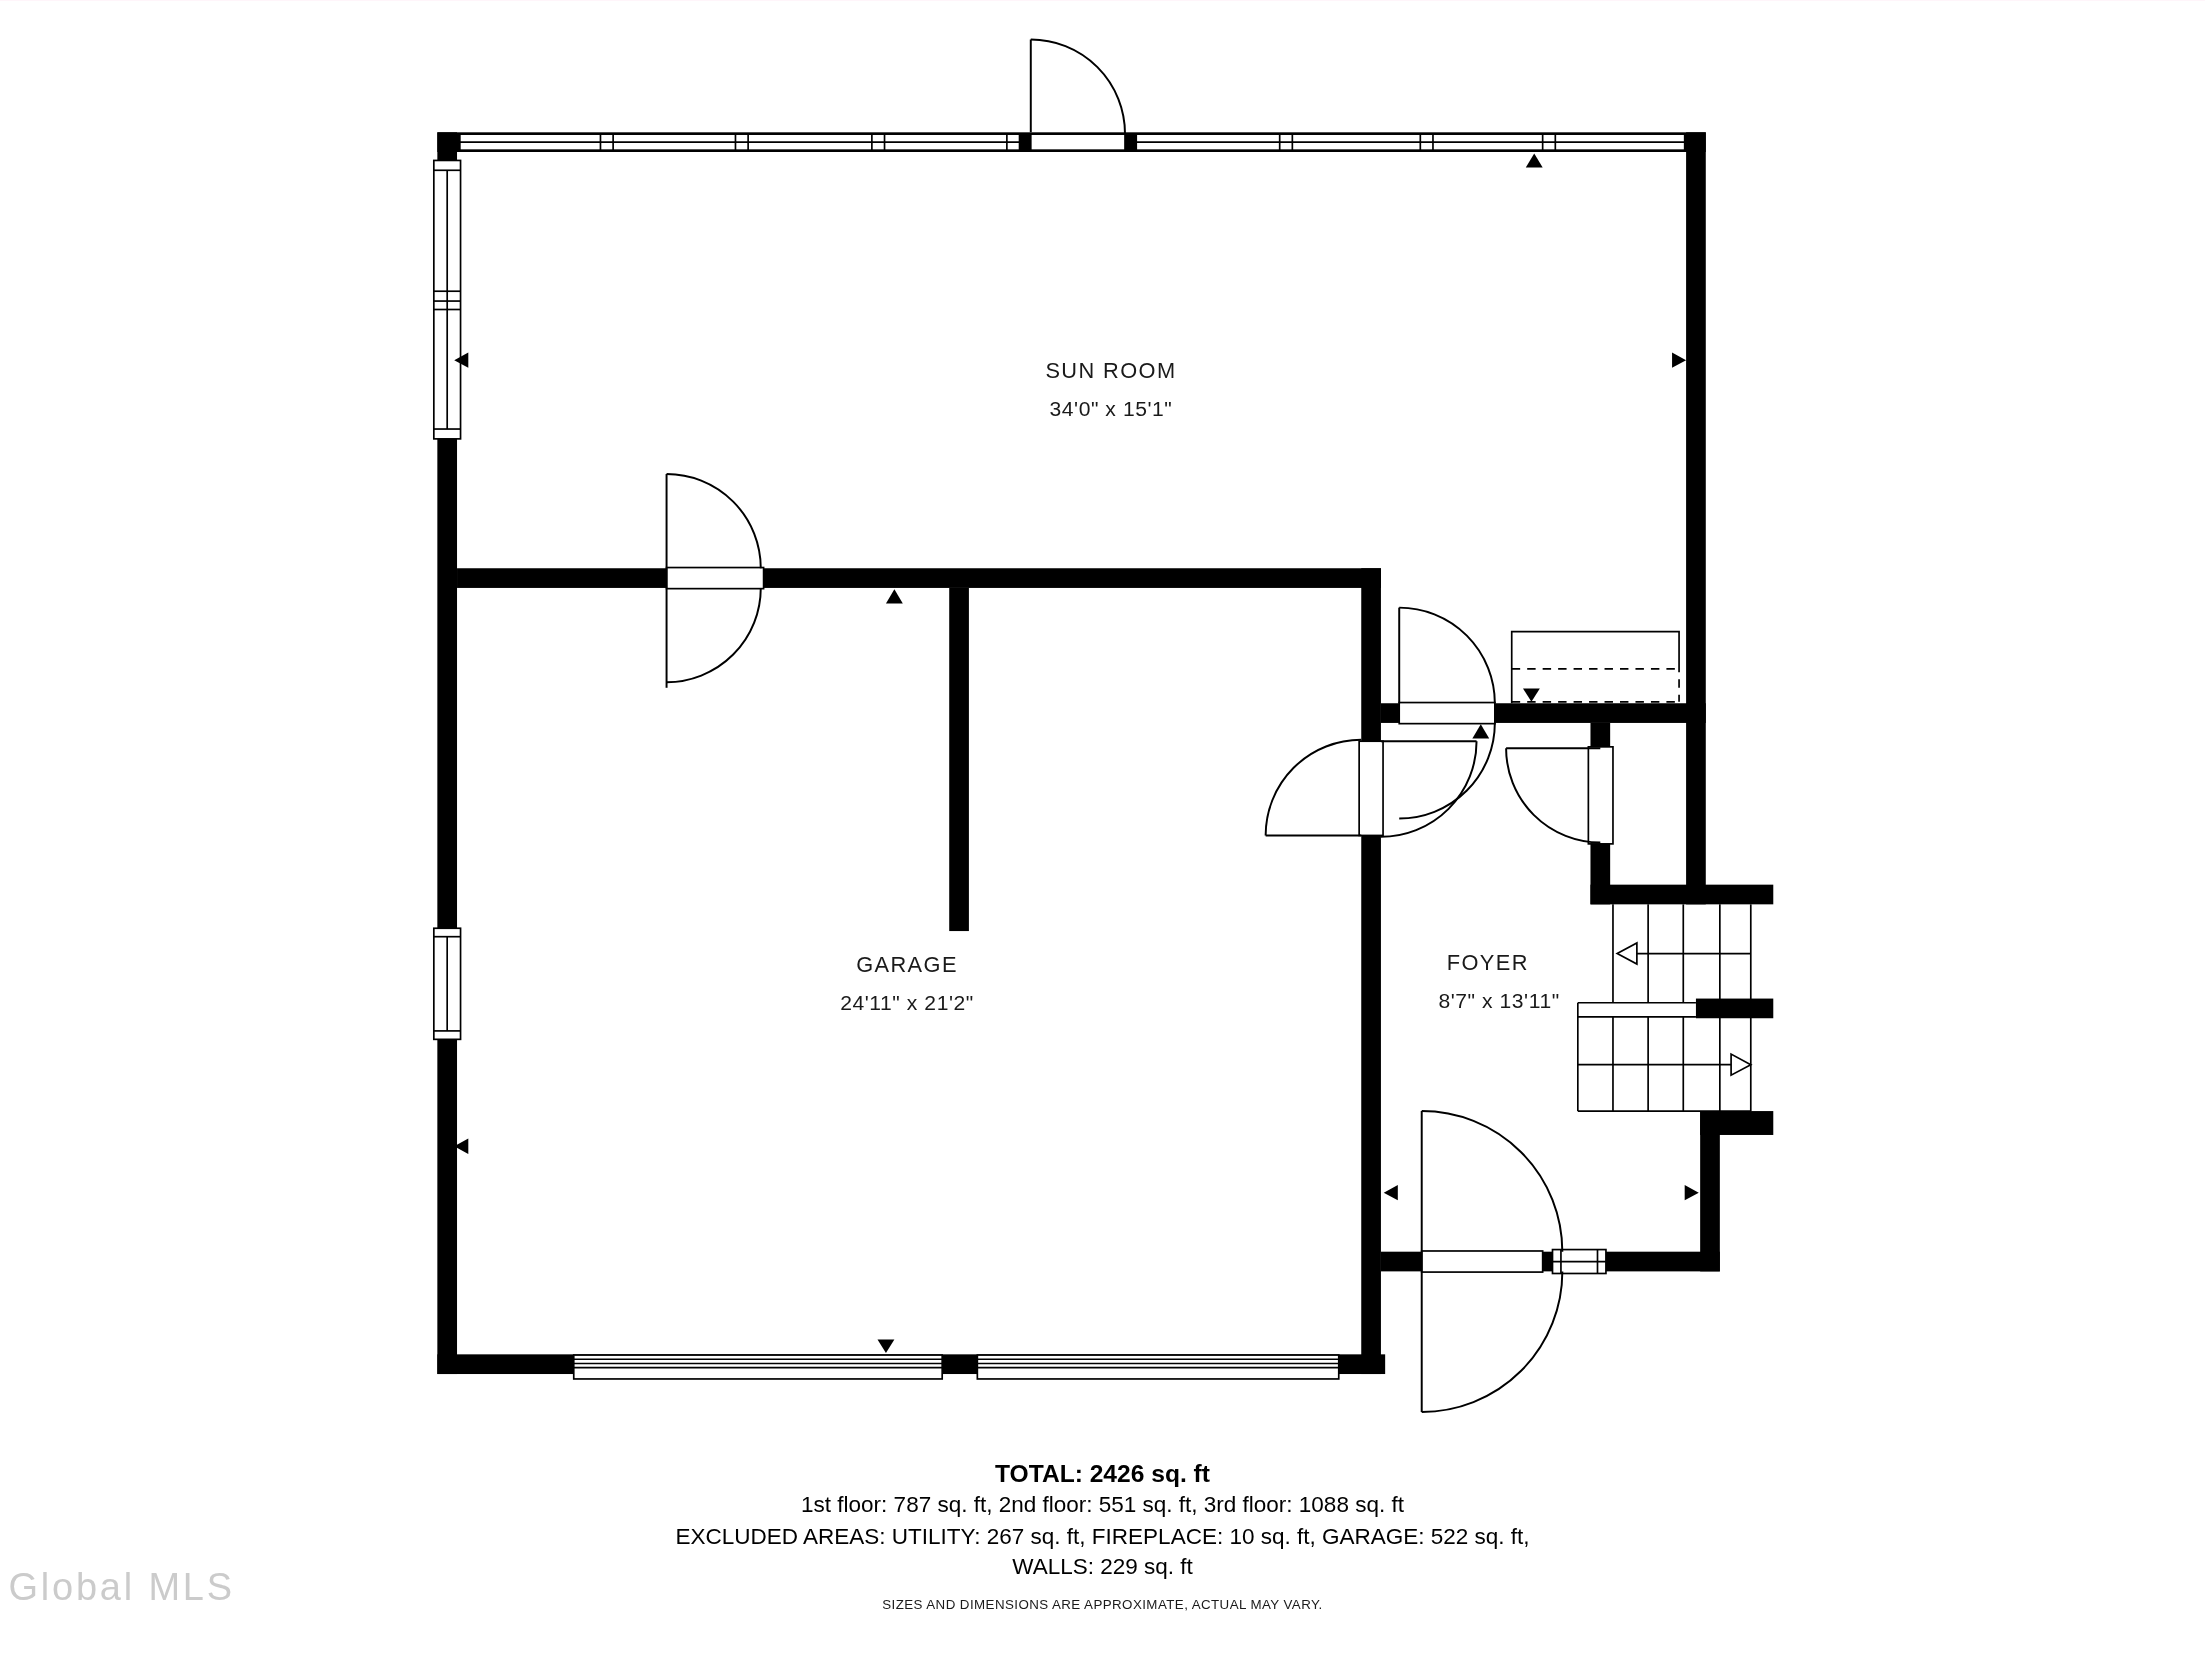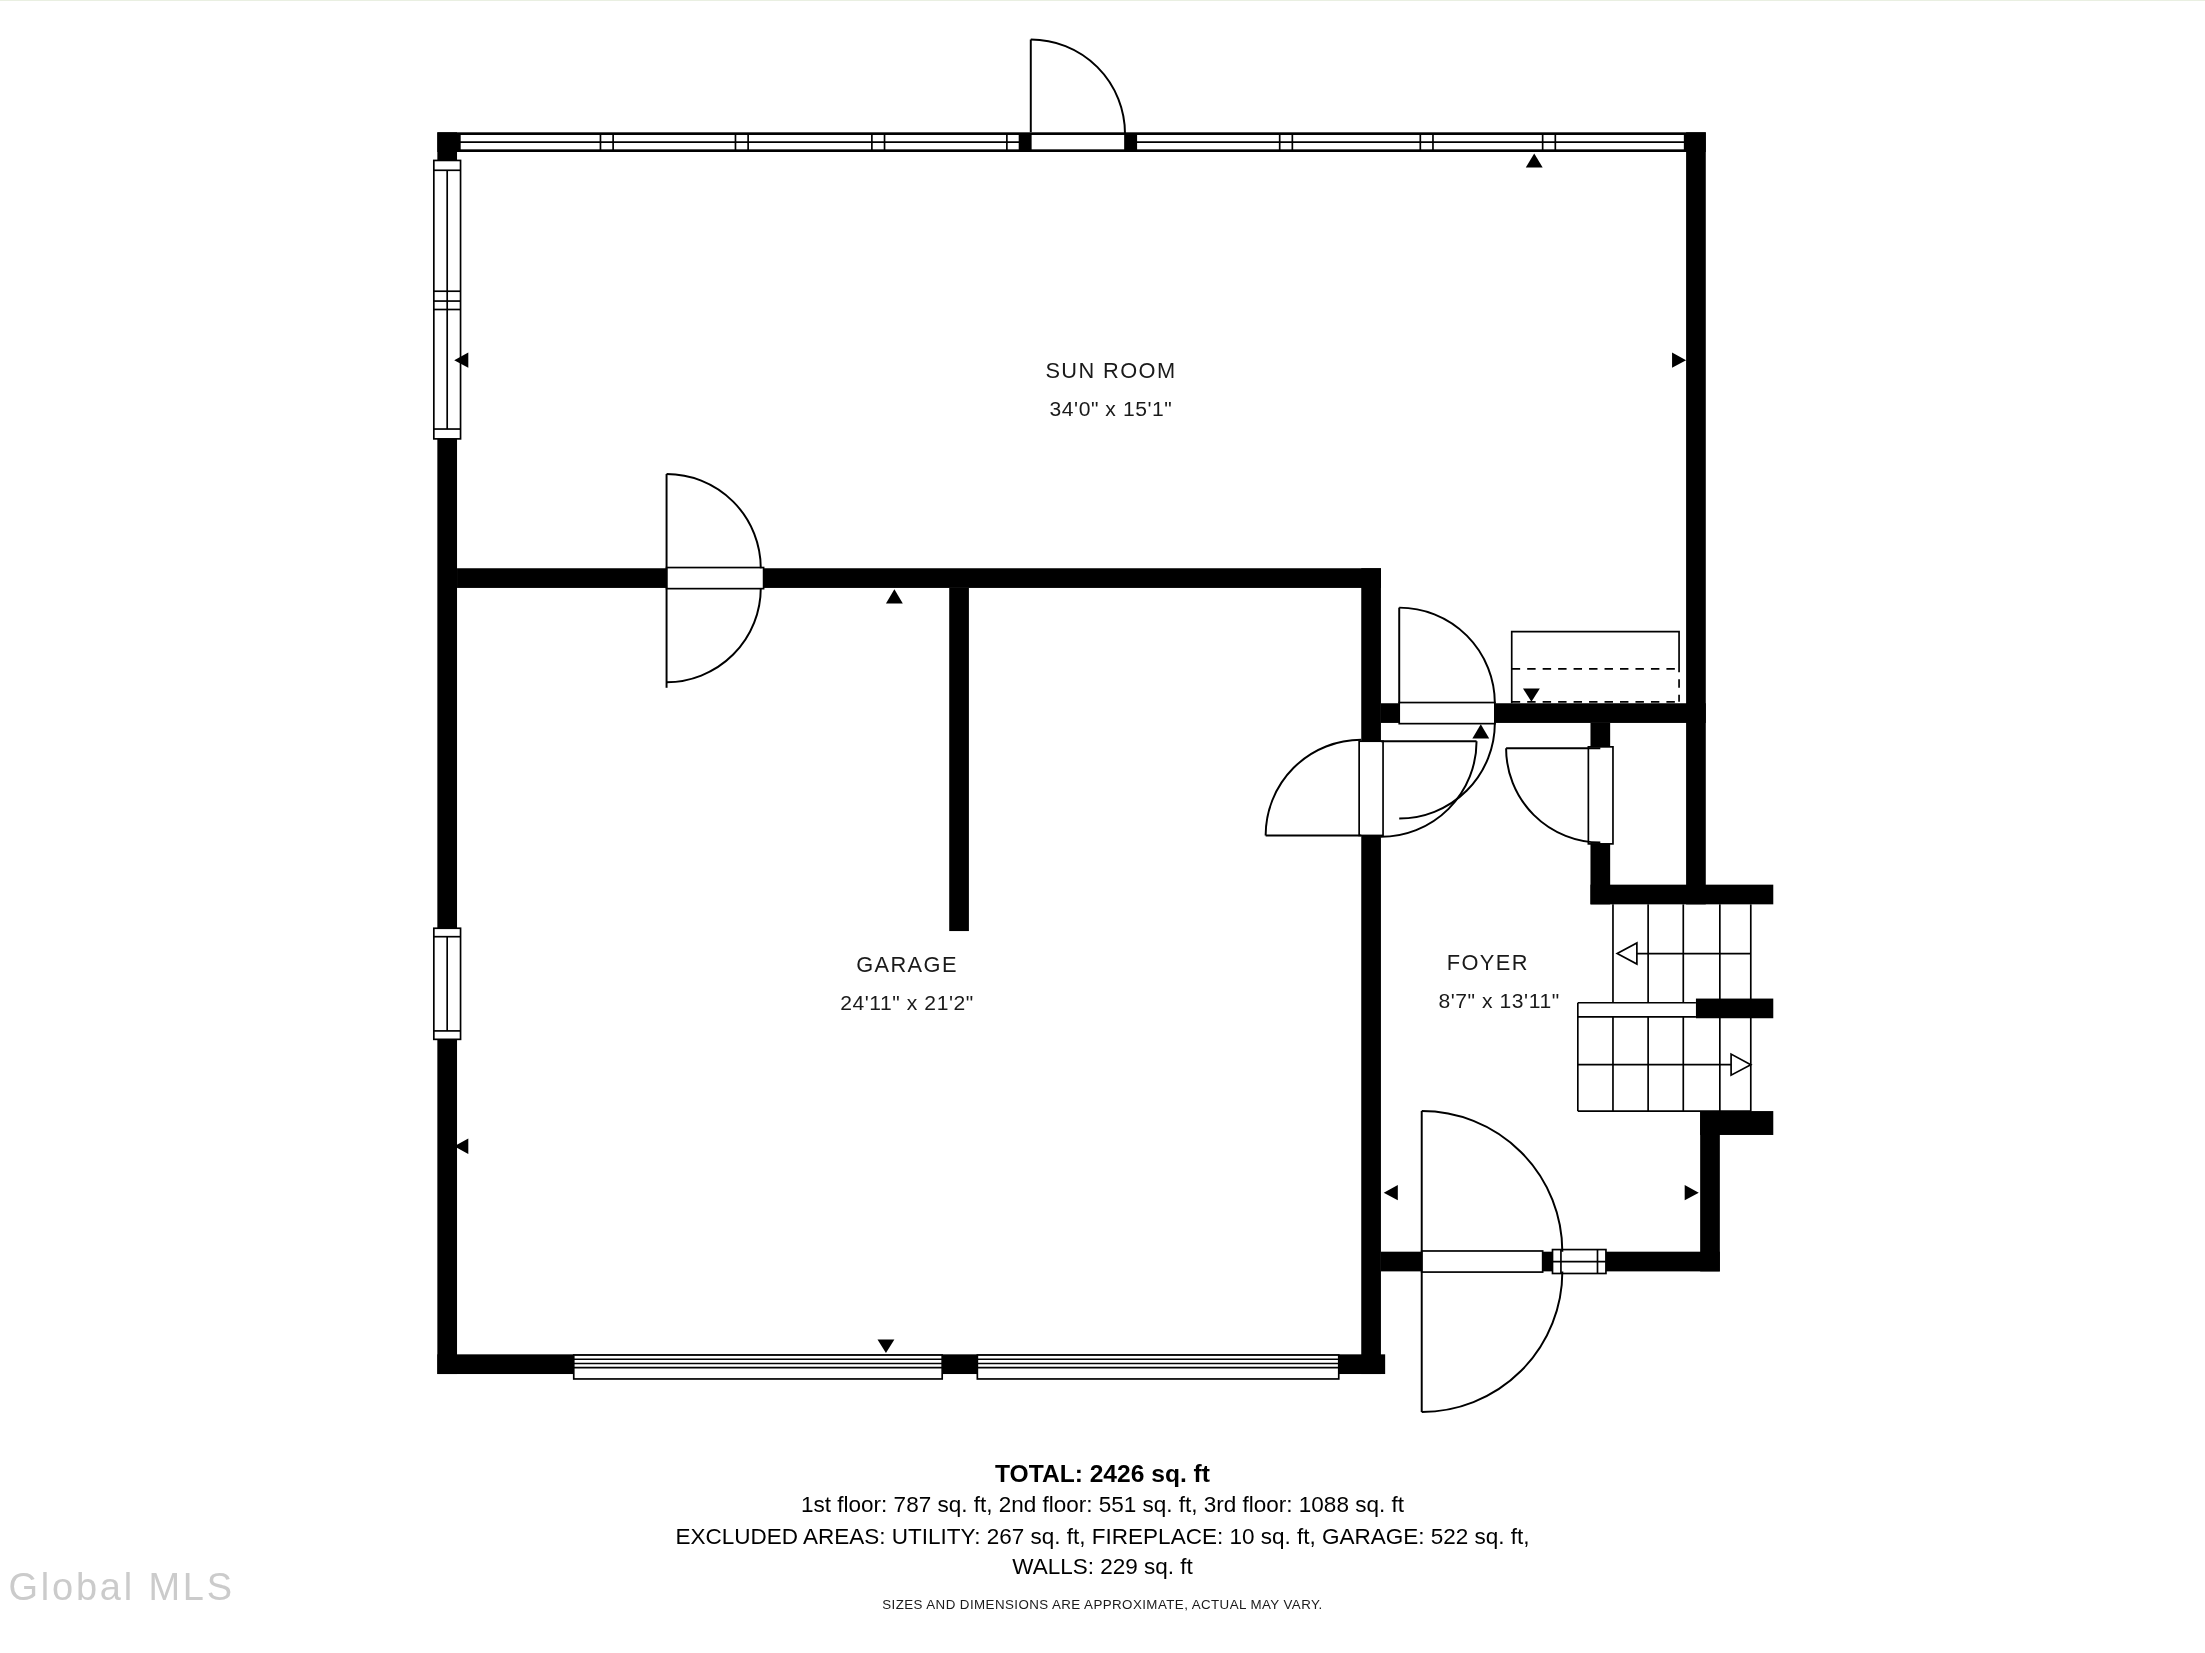--- a/index.html
+++ b/index.html
@@ -5,21 +5,21 @@
   html, body {
     margin: 0;
     padding: 0;
     background: #ffffff;
     font-family: "Liberation Sans", sans-serif;
   }
   .page {
     position: relative;
     width: 2205px;
     height: 1654px;
-    background: #4d7c0f;
+    background: #f9a8d4;
     overflow: hidden;
   }
   svg { display: block; }
 
   .wall      { fill: #000000; }
   .thin      { stroke: #000000; stroke-width: 1.2; fill: none; }
   .door-arc  { stroke: #000000; stroke-width: 1.4; fill: none; }
   .outlined  { fill: #ffffff; stroke: #000000; stroke-width: 1.2; }
   .dashed    { stroke: #000000; stroke-width: 1.2; fill: none; stroke-dasharray: 6 5; }
   .marker    { fill: #000000; }

